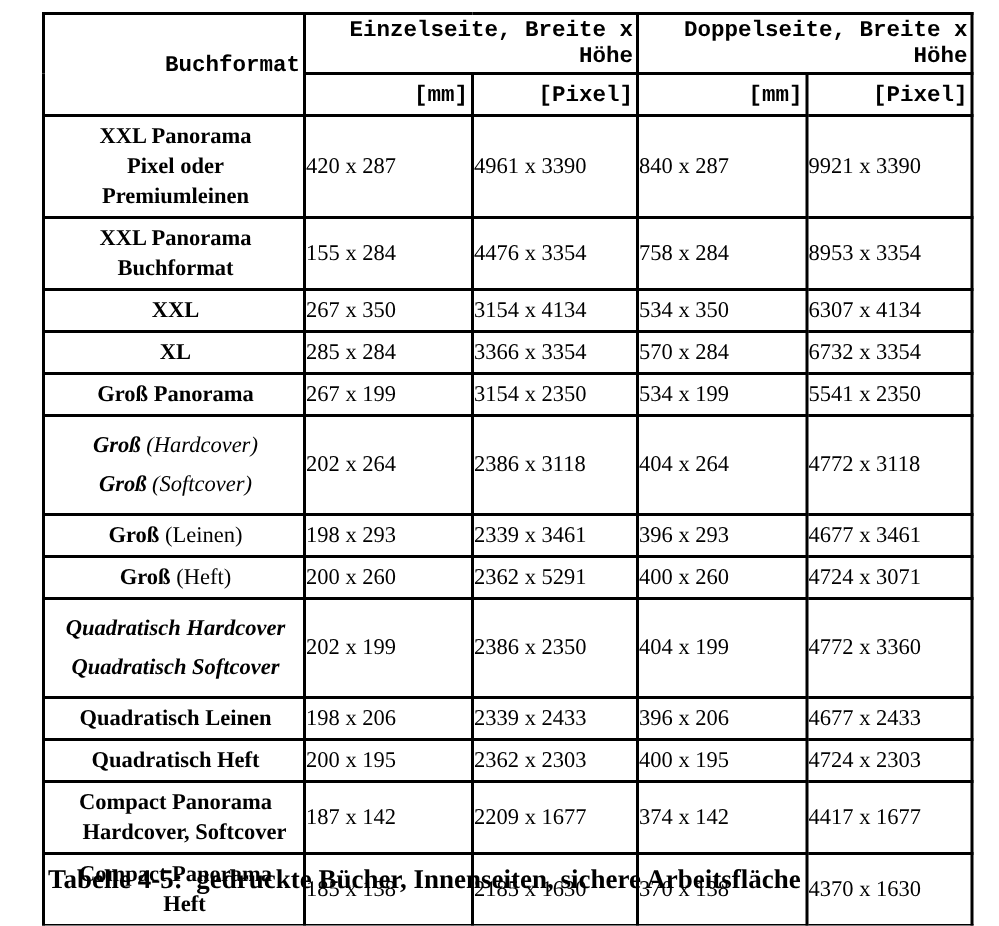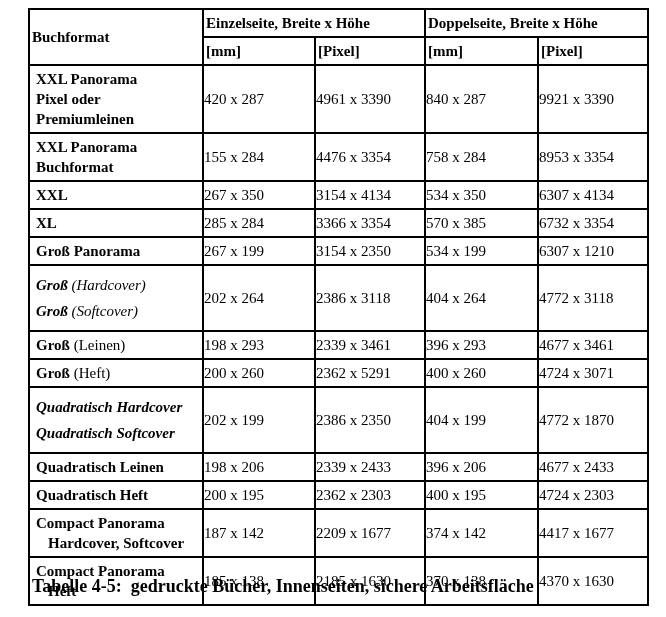--- a/index.html
+++ b/index.html
@@ -24,27 +24,28 @@
     table-layout: fixed;
   }
   .doc-table th,
   .doc-table td {
     border: 2px solid #000000;
     font-size: 15px;
     overflow: hidden;
   }
   .doc-table th {
     font-weight: bold;
-    text-align: left;
+    text-align: right;
     vertical-align: middle;
     padding: 2px 2px;
     height: 22px;
+    font-family: Liberation Mono, monospace;
   }
   .name-cell {
-    text-align: left;
+    text-align: center;
     vertical-align: middle;
     padding: 3px 4px 3px 6px;
   }
   .name-line {
     line-height: 20px;
     font-weight: normal;
     white-space: nowrap;
   }
   .name-line b {
     font-weight: bold;
@@ -129,31 +130,31 @@
         <td class="value-cell">3154 x 4134</td>
         <td class="value-cell">534 x 350</td>
         <td class="value-cell">6307 x 4134</td>
       </tr>
       <tr>
         <td class="name-cell">
           <div class="name-line"><b>XL</b></div>
         </td>
         <td class="value-cell">285 x 284</td>
         <td class="value-cell">3366 x 3354</td>
-        <td class="value-cell">570 x 385</td>
+        <td class="value-cell">570 x 284</td>
         <td class="value-cell">6732 x 3354</td>
       </tr>
       <tr>
         <td class="name-cell">
           <div class="name-line"><b>Groß Panorama</b></div>
         </td>
         <td class="value-cell">267 x 199</td>
         <td class="value-cell">3154 x 2350</td>
         <td class="value-cell">534 x 199</td>
-        <td class="value-cell">6307 x 1210</td>
+        <td class="value-cell">5541 x 2350</td>
       </tr>
       <tr>
         <td class="name-cell spaced">
           <div class="name-line"><b>Groß</b><span> (Hardcover)</span></div>
           <div class="name-line"><b>Groß</b><span> (Softcover)</span></div>
         </td>
         <td class="value-cell">202 x 264</td>
         <td class="value-cell">2386 x 3118</td>
         <td class="value-cell">404 x 264</td>
         <td class="value-cell">4772 x 3118</td>
@@ -177,21 +178,21 @@
         <td class="value-cell">4724 x 3071</td>
       </tr>
       <tr>
         <td class="name-cell spaced">
           <div class="name-line"><b>Quadratisch Hardcover</b></div>
           <div class="name-line"><b>Quadratisch Softcover</b></div>
         </td>
         <td class="value-cell">202 x 199</td>
         <td class="value-cell">2386 x 2350</td>
         <td class="value-cell">404 x 199</td>
-        <td class="value-cell">4772 x 1870</td>
+        <td class="value-cell">4772 x 3360</td>
       </tr>
       <tr>
         <td class="name-cell">
           <div class="name-line"><b>Quadratisch Leinen</b></div>
         </td>
         <td class="value-cell">198 x 206</td>
         <td class="value-cell">2339 x 2433</td>
         <td class="value-cell">396 x 206</td>
         <td class="value-cell">4677 x 2433</td>
       </tr>

